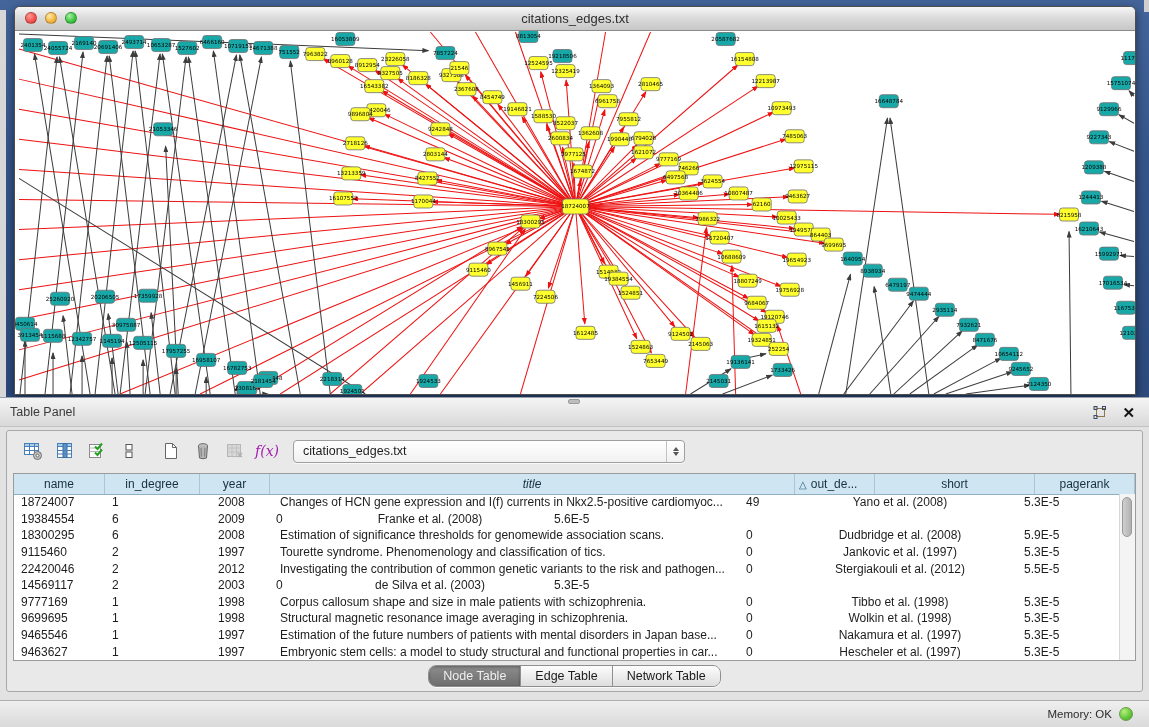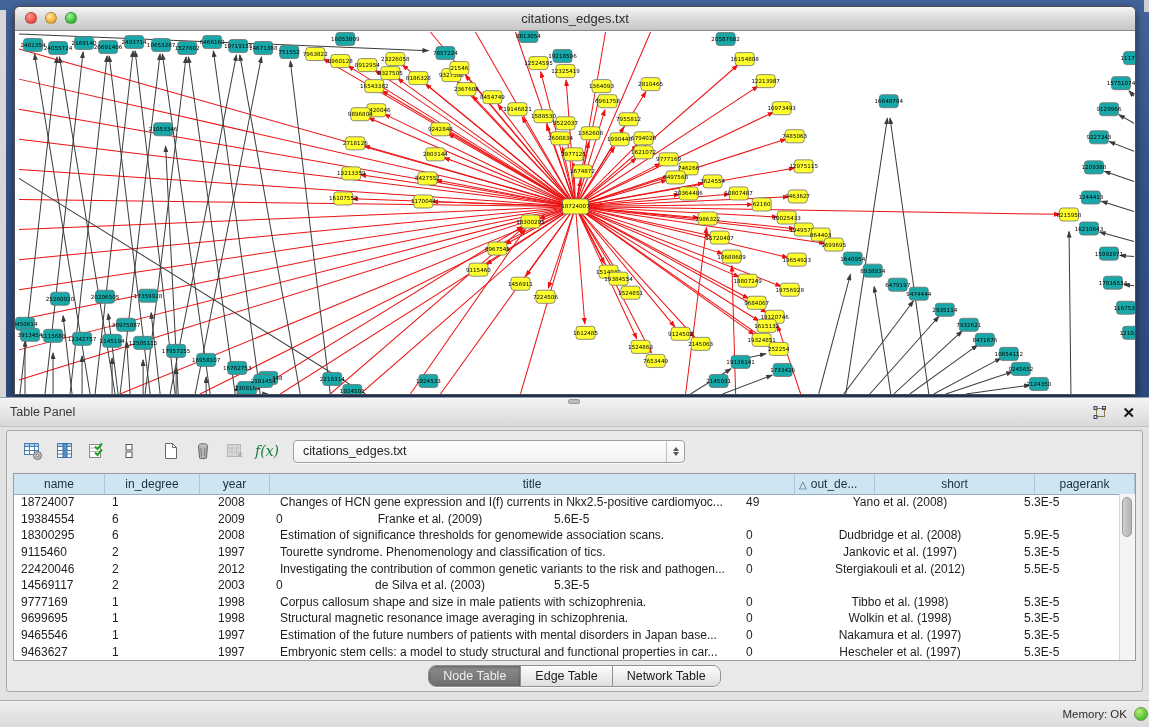--- a/index.html
+++ b/index.html
@@ -41,21 +41,21 @@
     border-radius:2px;background:#bdbdbd;border:1px solid #9a9a9a;box-sizing:border-box;}
   .header-actions{margin-left:auto;display:flex;align-items:center;gap:15px;padding-right:14px;}
   .float-ic{width:15px;height:15px;display:inline-block;}
   .close-x{font-size:15px;font-weight:bold;color:#141414;line-height:15px;cursor:default;}
   .panel-body{position:absolute;left:6px;right:6px;top:33px;height:262px;
     background:#e9e9e9;border:1px solid #a8a8a8;border-radius:3px;box-sizing:border-box;}
   
   .toolbar{height:40px;display:flex;align-items:center;padding-left:12px;}
   .tb-btn{width:28px;height:28px;display:flex;align-items:center;justify-content:center;margin-right:4px;}
   .tb-gap{width:10px;}
-  .fx-label{font-family:"DejaVu Serif", serif;font-style:italic;font-size:14px;color:#15803d;margin:0 6px 0 2px;}
+  .fx-label{font-family:"DejaVu Serif", serif;font-style:italic;font-size:14px;color:#a21caf;margin:0 6px 0 2px;}
   .combobox{width:392px;height:23px;background:linear-gradient(180deg,#ffffff,#f1f1f1);
     border:1px solid #9e9e9e;border-radius:4px;display:flex;align-items:center;
     box-shadow:0 1px 1px rgba(255,255,255,.8);margin-left:8px;box-sizing:border-box;}
   .combo-value{flex:1;font-size:12.5px;color:#1d1d1d;padding-left:9px;white-space:nowrap;overflow:hidden;}
   .combo-stepper{width:17px;align-self:stretch;border-left:1px solid #c2c2c2;
     display:flex;flex-direction:column;align-items:center;justify-content:center;gap:1px;}
   .tri-up{width:0;height:0;border-left:3.5px solid transparent;border-right:3.5px solid transparent;border-bottom:4.5px solid #555;}
   .tri-dn{width:0;height:0;border-left:3.5px solid transparent;border-right:3.5px solid transparent;border-top:4.5px solid #555;}
   
   .grid{position:relative;margin:2px 6px 0 6px;height:188px;background:#fff;
@@ -69,37 +69,37 @@
   .g-row{display:flex;height:16.6px;align-items:center;}
   .g-cell{box-sizing:border-box;font-size:12px;color:#1d1d1d;white-space:nowrap;overflow:hidden;
     text-overflow:ellipsis;}
   .c0{width:91px;padding-left:7px;}
   .c1{width:95px;padding-left:7px;}
   .c2{width:70px;padding-left:18px;}
   .c3{flex:1;padding-left:10px;padding-right:4px;}
   .c4{width:80px;padding-left:6px;}
   .c5{width:160px;text-align:center;}
   .c6{width:100px;padding-left:4px;margin-left:40px;}
-  .hc0{width:91px;}.hc1{width:95px;align-items:center;}.hc2{width:70px;}.hc3{flex:1;}.hc4{width:80px;}.hc5{width:160px;}.hc6{width:100px;}
+  .hc0{width:91px;}.hc1{width:95px;align-items:center;}.hc2{width:70px;}.hc3{flex:1;font-style:italic;}.hc4{width:80px;}.hc5{width:160px;}.hc6{width:100px;}
   .grid-scrollbar{position:absolute;right:0;top:20px;bottom:0;width:15px;background:#f4f4f4;border-left:1px solid #d6d6d6;}
   .scroll-thumb{position:absolute;left:2px;top:3px;width:10px;height:40px;border-radius:6px;
     background:linear-gradient(90deg,#cfcfcf,#b2b2b2);border:1px solid #999;box-sizing:border-box;}
   
   .tabbar{height:30px;display:flex;align-items:center;justify-content:center;}
   .seg-group{display:flex;border:1px solid #8f8f8f;border-radius:8px;overflow:hidden;height:20px;
     box-shadow:0 1px 0 rgba(255,255,255,.7);}
   .seg{font-size:12.5px;display:flex;align-items:center;justify-content:center;padding:0 14px;
     background:linear-gradient(180deg,#fdfdfd,#dedede);color:#1c1c1c;border-right:1px solid #8f8f8f;}
   .seg:last-child{border-right:none;}
   .seg.selected{background:linear-gradient(180deg,#8d8d8d,#6e6e6e);color:#efefef;
     box-shadow:inset 0 1px 3px rgba(0,0,0,.35);}
   
   .statusbar{position:absolute;left:0;top:700px;width:1149px;height:27px;
     background:linear-gradient(180deg,#efefef,#dadada);border-top:1px solid #b0b0b0;
-    display:flex;align-items:center;justify-content:flex-end;box-sizing:border-box;padding-right:1px;}
+    display:flex;align-items:center;justify-content:flex-end;box-sizing:border-box;padding-right:16px;}
   .memory-label{font-size:11.5px;color:#2c2c2c;margin-right:7px;}
   .memory-dot{width:14px;height:14px;border-radius:50%;
     background:radial-gradient(circle at 35% 30%,#b8ef7e,#5ec636 60%,#44a422);
     border:1px solid #6a9a50;box-sizing:border-box;}
 </style>
 </head>
 <body>
 
 <div class="desktop">
   <div class="net-window">
@@ -698,21 +698,21 @@
             <div class="g-cell c3">Changes of HCN gene expression and I(f) currents in Nkx2.5-positive cardiomyoc...</div>
             <div class="g-cell c4">49</div>
             <div class="g-cell c5">Yano et al. (2008)</div>
             <div class="g-cell c6">5.3E-5</div>
           </div>
           <div class="g-row">
             <div class="g-cell c0">19384554</div>
             <div class="g-cell c1">6</div>
             <div class="g-cell c2">2009</div>
             <div class="g-cell c4">0</div>
-            <div class="g-cell c5">Franke et al. (2009)</div>
+            <div class="g-cell c5">Franke et al. (2008)</div>
             <div class="g-cell c6">5.6E-5</div>
           </div>
           <div class="g-row">
             <div class="g-cell c0">18300295</div>
             <div class="g-cell c1">6</div>
             <div class="g-cell c2">2008</div>
             <div class="g-cell c3">Estimation of significance thresholds for genomewide association scans.</div>
             <div class="g-cell c4">0</div>
             <div class="g-cell c5">Dudbridge et al. (2008)</div>
             <div class="g-cell c6">5.9E-5</div>

